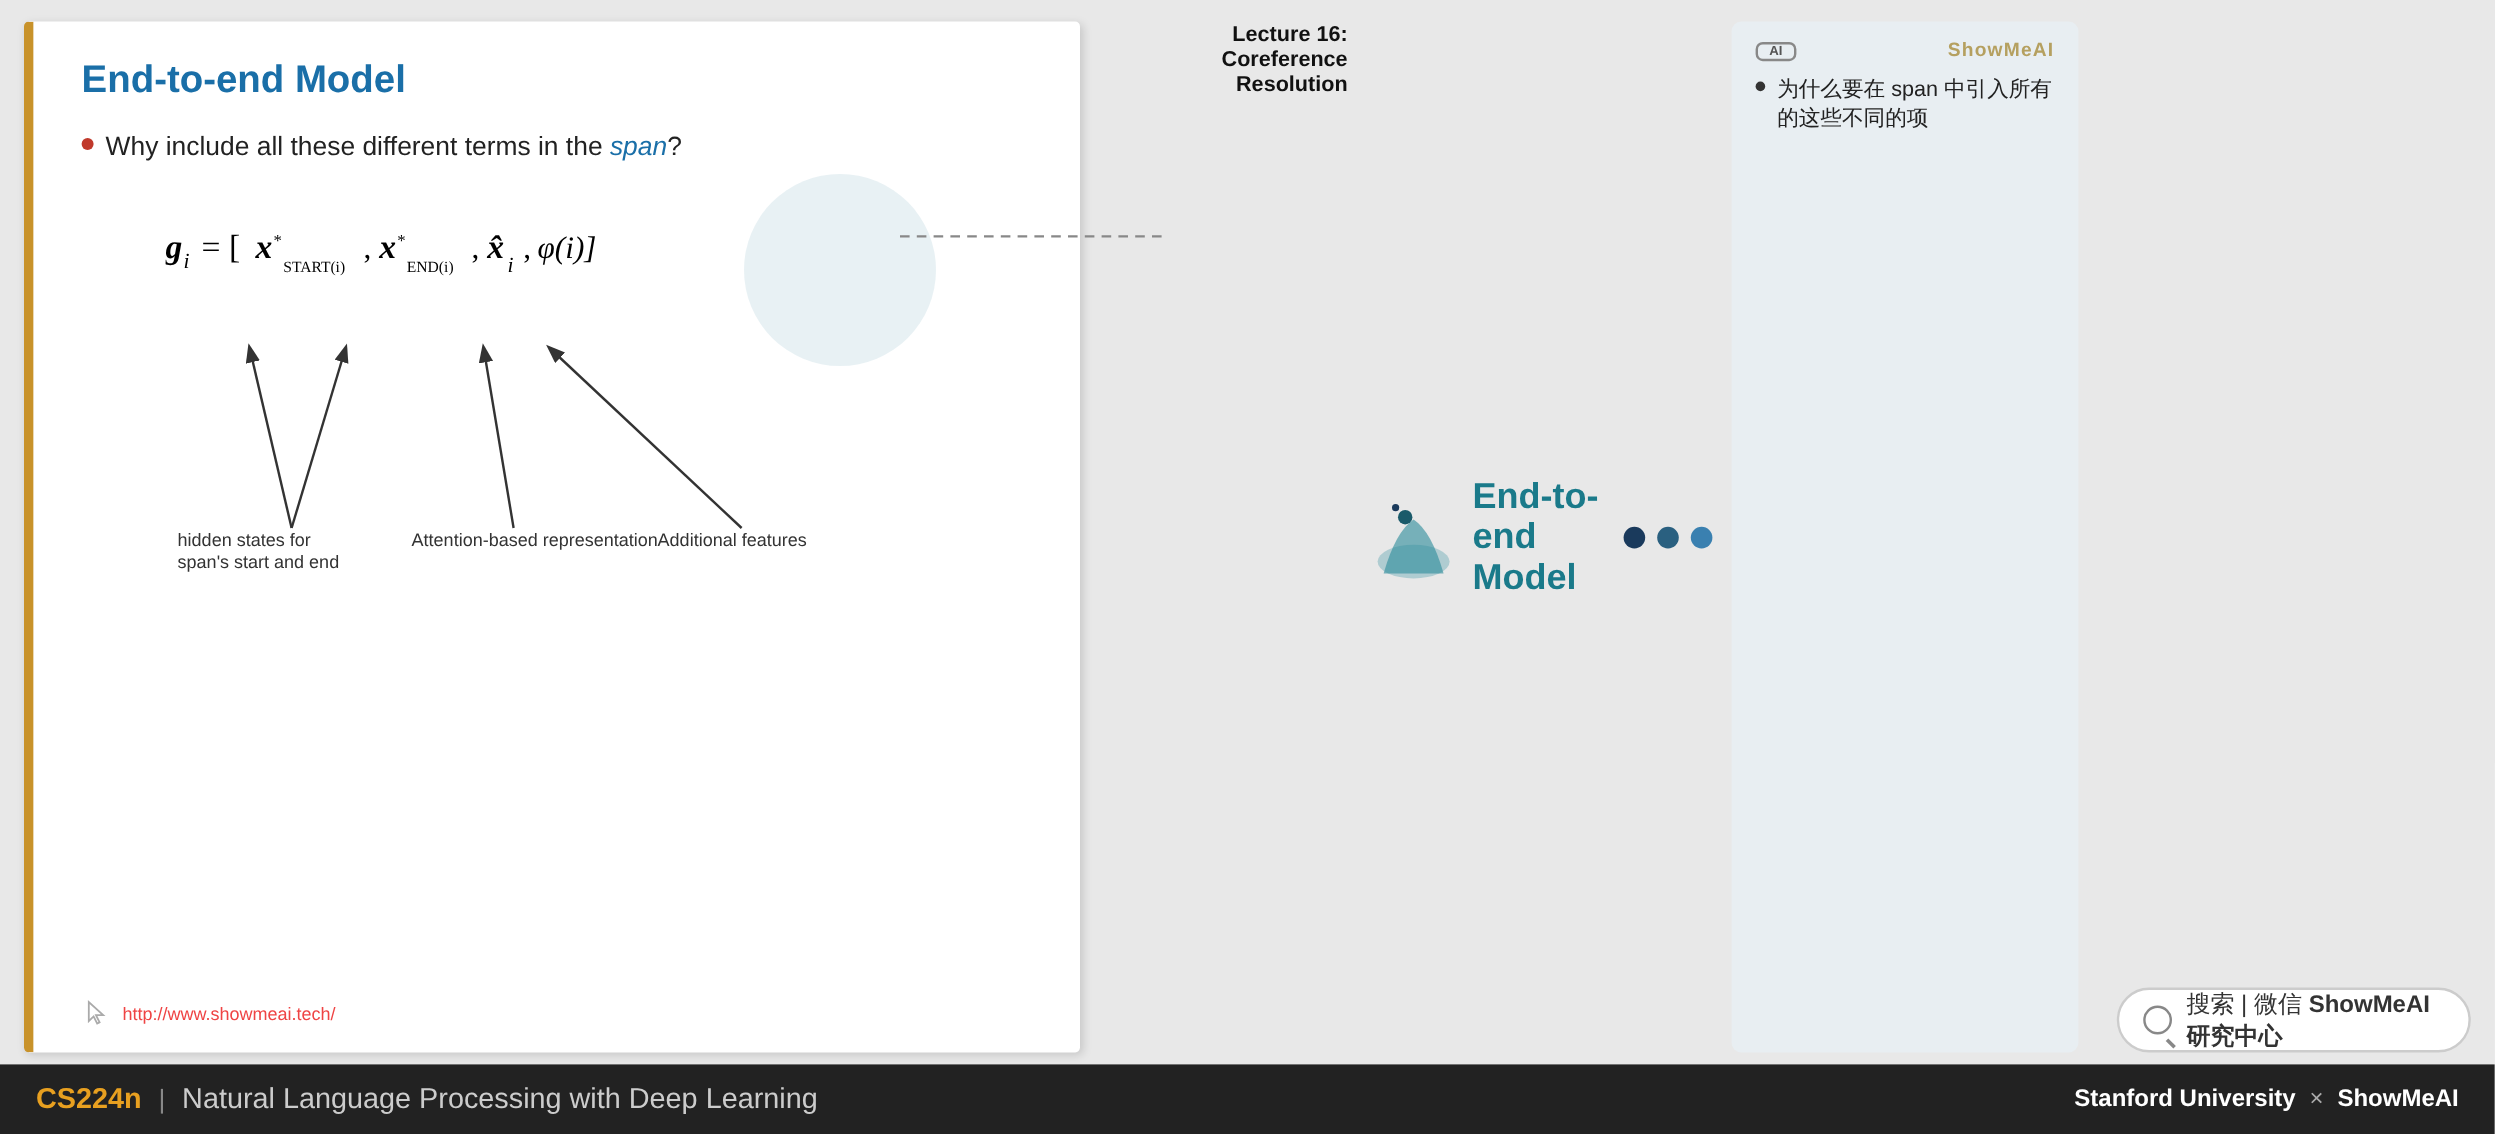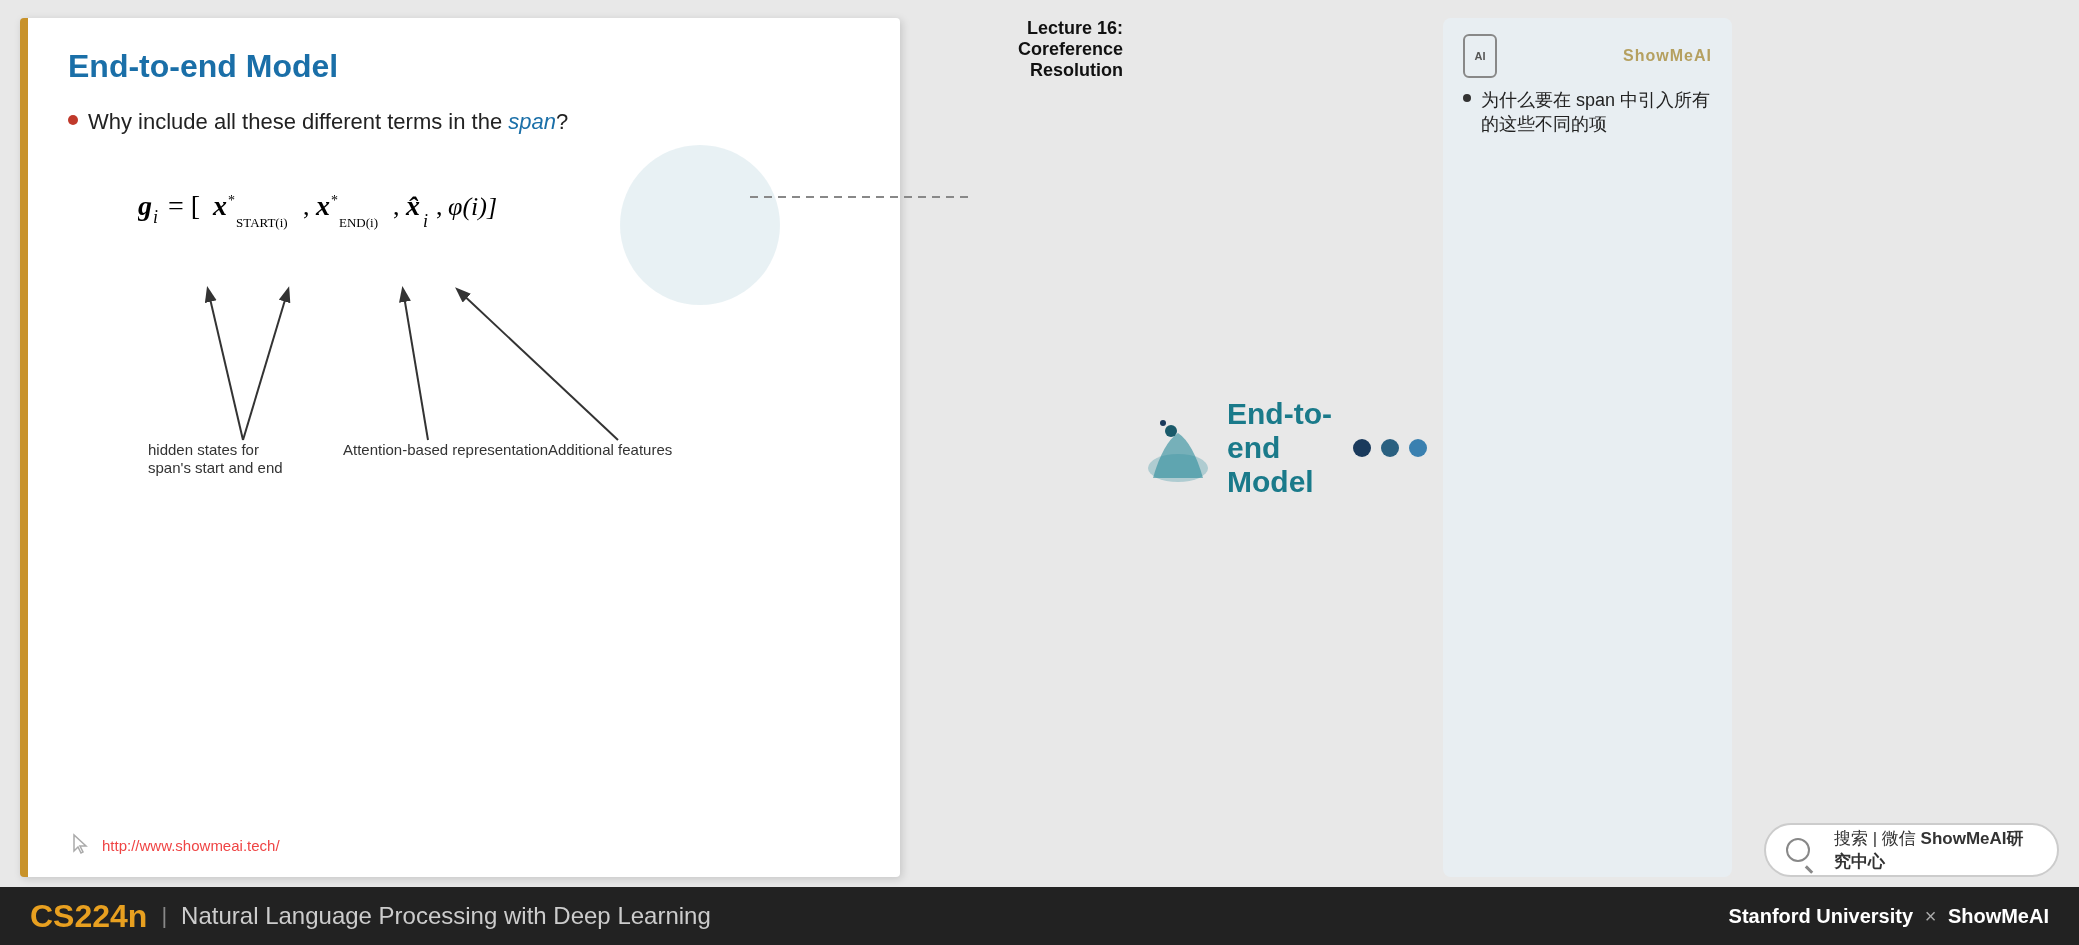--- a/index.html
+++ b/index.html
@@ -157,21 +157,21 @@
 
     .card-header {
       display: flex;
       align-items: center;
       justify-content: space-between;
       margin-bottom: 10px;
     }
 
     .ai-icon-box {
       width: 34px;
-      height: 44px;
+      height: 16px;
       border: 2px solid #888;
       border-radius: 6px;
       display: flex;
       align-items: center;
       justify-content: center;
       font-size: 14px;
       color: #666;
     }
 
     .showmeai-label {
@@ -228,41 +228,40 @@
       bottom: -7px;
       right: -7px;
       width: 9px;
       height: 2.5px;
       background: #888;
       transform: rotate(45deg);
       transform-origin: left center;
     }
 
     .search-text {
-      font-size: 17px;
+      font-size: 20px;
       color: #333;
-      margin-left: 12px;
     }
 
     .search-text strong {
       font-weight: bold;
     }
 
     
     .bottom-bar {
       height: 58px;
       background: #222;
       display: flex;
       align-items: center;
       padding: 0 30px;
       gap: 0;
     }
 
     .bottom-course {
-      font-size: 32px;
+      font-size: 24px;
       font-weight: bold;
       color: #e8a020;
     }
 
     .bottom-sep {
       color: #888;
       font-size: 22px;
       margin: 0 14px;
     }
 

